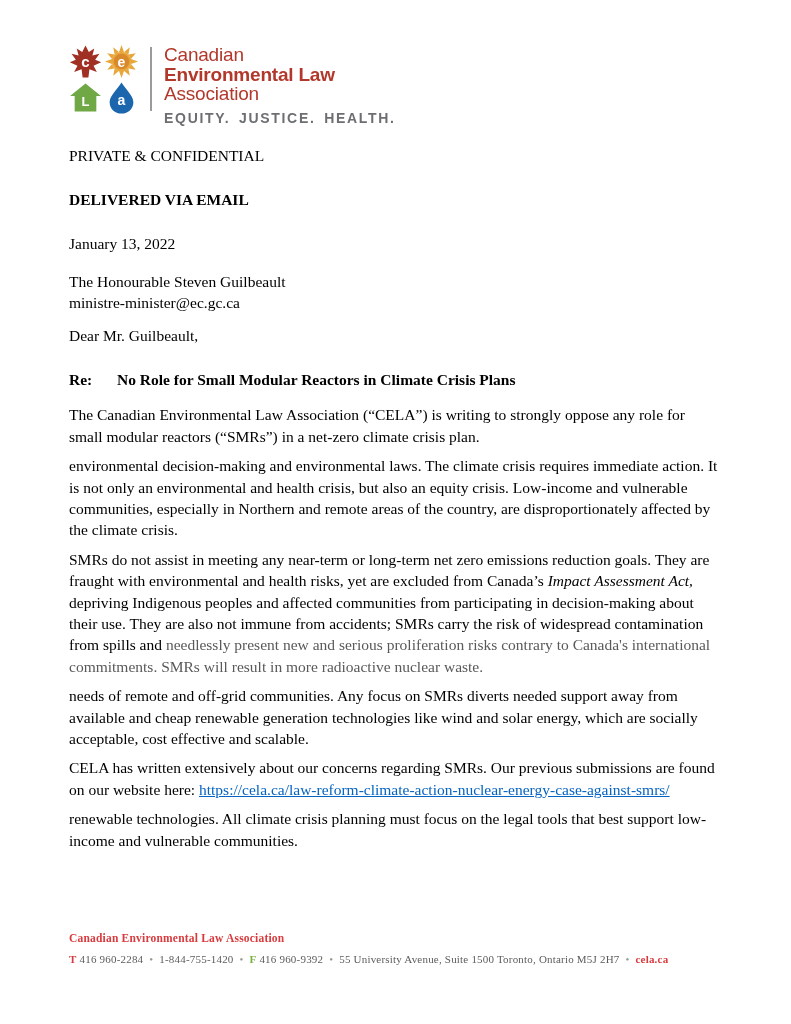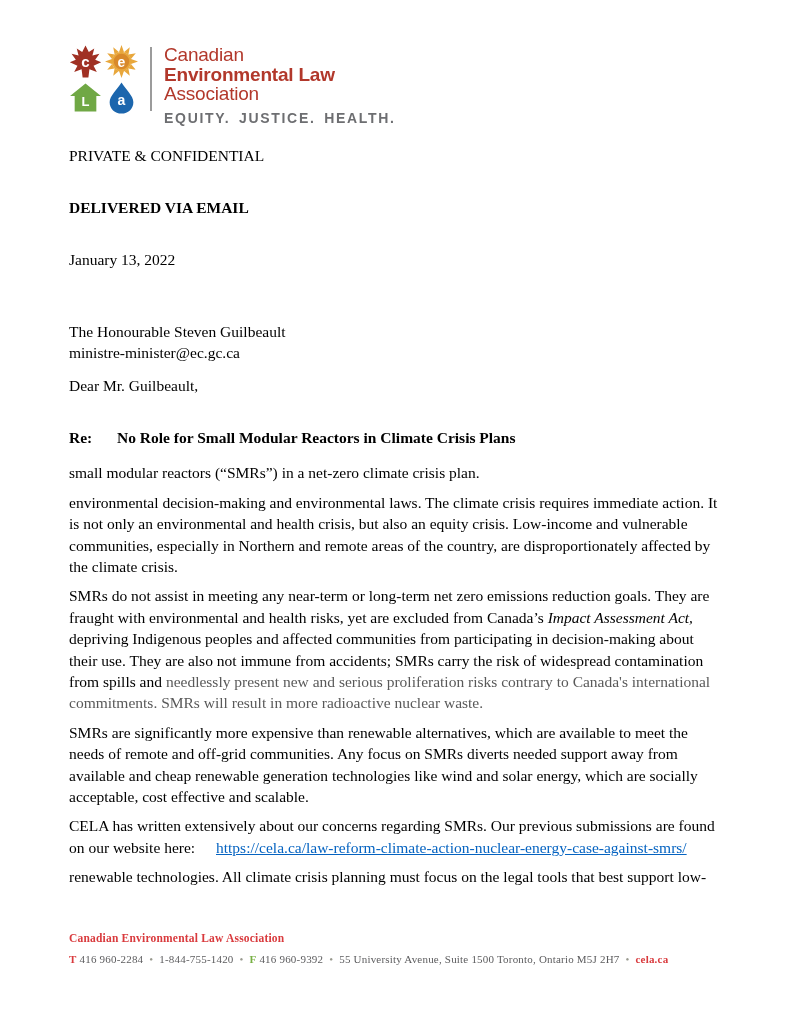--- a/index.html
+++ b/index.html
@@ -21,28 +21,28 @@
   .logo-text{padding-top:0;}
   .logo-name{font-family:"Liberation Sans",sans-serif;color:var(--logo_red);
              font-size:19px;line-height:19.5px;letter-spacing:-0.2px;}
   .ln-bold{font-weight:700;}
   .logo-tagline{font-family:"Liberation Sans",sans-serif;color:var(--tagline_gray);
                 font-size:14px;font-weight:700;letter-spacing:1.7px;word-spacing:3px;margin-top:6px;}
 
   
   .hline,.line{font-size:15.5px;line-height:21.4px;white-space:nowrap;}
   .bold{font-weight:700;}
-  .mt15{margin-top:31px;}
-  .mt32{margin-top:50px;}
+  .mt15{margin-top:23px;}
+  .mt32{margin-top:16px;}
   .mt11{margin-top:11px;}
   .mt14{margin-top:14px;}
   .para{margin:0 0 8px 0;}
   .italic{font-style:italic;}
   .gray{color:var(--muted_text);}
-  .link{color:var(--link_blue);text-decoration:underline;cursor:pointer;margin-left:17px;}
+  .link{color:var(--link_blue);text-decoration:underline;cursor:pointer;}
   .re-label{display:inline-block;width:48px;font-weight:700;}
   .re-subject{font-weight:700;}
 
   
   .footer{position:absolute;left:69px;top:932px;font-family:Liberation Serif, serif;}
   .footer-title{color:var(--footer_red);font-weight:700;font-size:11.5px;letter-spacing:0.2px;}
   .footer-contact{margin-top:9px;font-size:11px;color:var(--footer_gray);letter-spacing:0.2px;white-space:nowrap;}
   .fc-red{color:var(--footer_red);font-weight:700;}
   .fc-green{color:var(--footer_green);font-weight:700;}
   .fc-bullet{color:#999a8f;padding:0 3px;}
@@ -114,48 +114,49 @@
     <div class="hline">ministre-minister@ec.gc.ca</div>
 
     <div class="hline mt11">Dear Mr. Guilbeault,</div>
 
     <div class="hline mt15">
       <span class="re-label">Re:</span><span class="re-subject">No Role for Small Modular Reactors in Climate Crisis Plans</span>
     </div>
 
     <div class="mt14">
         <div class="para">
+          <div class="line"><span>The Canadian Environmental Law Association (“CELA”) is writing to strongly oppose any role for</span></div>
           <div class="line"><span>small modular reactors (“SMRs”) in a net-zero climate crisis plan.</span></div>
         </div>
         <div class="para">
           <div class="line"><span>environmental decision-making and environmental laws. The climate crisis requires immediate action. It</span></div>
           <div class="line"><span>is not only an environmental and health crisis, but also an equity crisis. Low-income and vulnerable</span></div>
           <div class="line"><span>communities, especially in Northern and remote areas of the country, are disproportionately affected by</span></div>
           <div class="line"><span>the climate crisis.</span></div>
         </div>
         <div class="para">
           <div class="line"><span>SMRs do not assist in meeting any near-term or long-term net zero emissions reduction goals. They are</span></div>
           <div class="line"><span>fraught with environmental and health risks, yet are excluded from Canada’s </span><span class="italic">Impact Assessment Act,</span></div>
           <div class="line"><span>depriving Indigenous peoples and affected communities from participating in decision-making about</span></div>
           <div class="line"><span>their use. They are also not immune from accidents; SMRs carry the risk of widespread contamination</span></div>
           <div class="line"><span>from spills and </span><span class="gray">needlessly present new and serious proliferation risks contrary to Canada's international</span></div>
           <div class="line"><span class="gray">commitments. SMRs will result in more radioactive nuclear waste.</span></div>
         </div>
         <div class="para">
-          <div class="line"><span>SMRs are significantly more expensive than renewable alternatives, which are available to meet the</span></div>
           <div class="line"><span>needs of remote and off-grid communities. Any focus on SMRs diverts needed support away from</span></div>
           <div class="line"><span>available and cheap renewable generation technologies like wind and solar energy, which are socially</span></div>
           <div class="line"><span>acceptable, cost effective and scalable.</span></div>
         </div>
         <div class="para">
           <div class="line"><span>CELA has written extensively about our concerns regarding SMRs. Our previous submissions are found</span></div>
           <div class="line"><span>on our website here:  </span><a class="link">https://cela.ca/law-reform-climate-action-nuclear-energy-case-against-smrs/</a></div>
         </div>
         <div class="para">
           <div class="line"><span>renewable technologies. All climate crisis planning must focus on the legal tools that best support low-</span></div>
+          <div class="line"><span>income and vulnerable communities.</span></div>
         </div>
       </div>
 
   </div>
 
   <div class="footer">
     <div class="footer-title">Canadian Environmental Law Association</div>
     <div class="footer-contact"><span class="fc-red">T</span><span> 416 960-2284 </span><span class="fc-bullet">•</span><span>  1-844-755-1420    </span><span class="fc-bullet">•</span><span> </span><span class="fc-green">F</span><span> 416 960-9392    </span><span class="fc-bullet">•</span><span> 55 University Avenue, Suite 1500 Toronto, Ontario  M5J 2H7    </span><span class="fc-bullet">•</span><span> </span><span class="fc-red">cela.ca</span></div>
   </div>
 </div>

